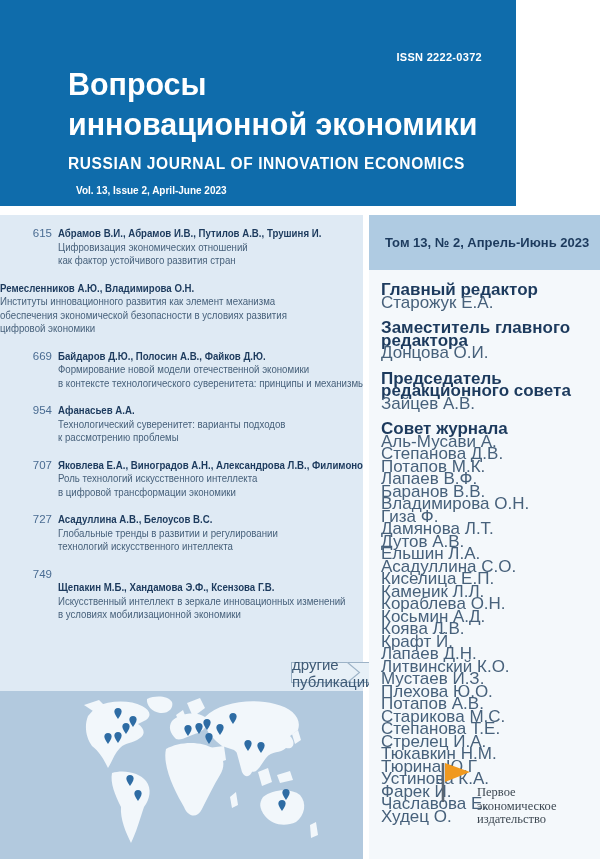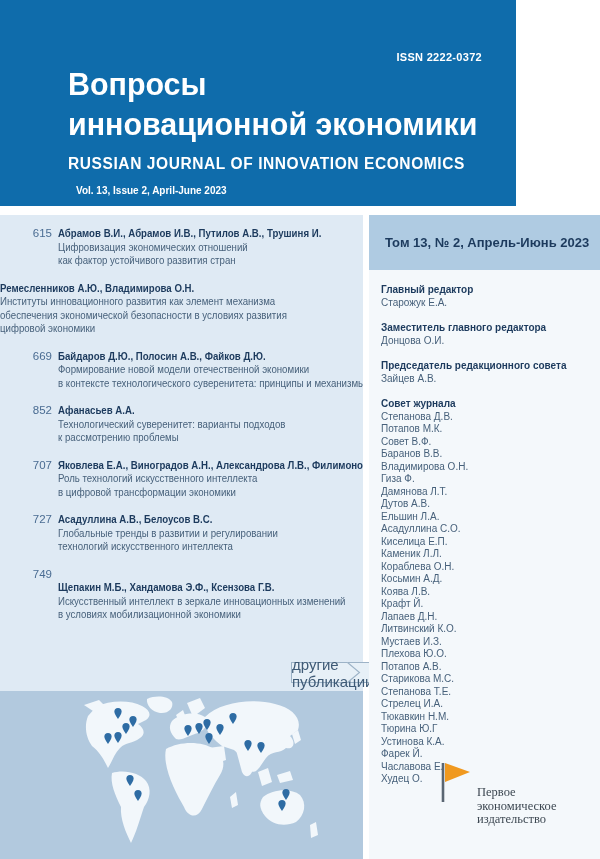--- a/index.html
+++ b/index.html
@@ -34,21 +34,21 @@
 
   
   .map-band{position:absolute;left:0;top:691px;width:363px;height:168px;background:#B2C9DE;}
   .map-band svg{display:block;}
   .continent{fill:#F2F7FB;}
 
   
   .sidebar{position:absolute;left:369px;top:215px;width:231px;height:644px;background:#F4F8FB;}
   .issue-box{height:55px;background:#AFCBE2;display:flex;align-items:center;padding-left:16px;
              box-sizing:border-box;font-size:13px;font-weight:bold;color:#1C3A5D;}
-  .sidebar-content{padding:14px 8px 0 12px;font-size:10px;line-height:12.5px;color:#47617B;}
+  .sidebar-content{padding:14px 8px 0 12px;font-size:17px;line-height:12.5px;color:#47617B;}
   .side-section{margin-bottom:13px;}
   .side-role{font-weight:bold;color:#1C3A5D;max-width:200px;}
   .council-title{font-weight:bold;color:#1C3A5D;}
   .council-member{color:#47617B;}
 
   
   .publisher{position:absolute;left:440px;top:760px;display:flex;align-items:flex-start;}
   .publisher-name{margin-left:5px;margin-top:26px;font-family:"Liberation Serif",serif;
                   font-size:12.5px;line-height:13.5px;color:#3D4852;}
 </style>
@@ -87,21 +87,21 @@
         </div>
         <div class="toc-entry">
           <div class="toc-page">669</div>
           <div class="toc-text">
             <div class="toc-authors">Байдаров Д.Ю., Полосин А.В., Файков Д.Ю.</div>
             <div class="toc-title-line">Формирование новой модели отечественной экономики</div>
             <div class="toc-title-line">в контексте технологического суверенитета: принципы и механизмы</div>
           </div>
         </div>
         <div class="toc-entry">
-          <div class="toc-page">852</div>
+          <div class="toc-page">954</div>
           <div class="toc-text">
             <div class="toc-authors">Афанасьев А.А.</div>
             <div class="toc-title-line">Технологический суверенитет:  варианты подходов</div>
             <div class="toc-title-line">к рассмотрению проблемы</div>
           </div>
         </div>
         <div class="toc-entry">
           <div class="toc-page">707</div>
           <div class="toc-text">
             <div class="toc-authors">Яковлева Е.А., Виноградов А.Н., Александрова Л.В., Филимонов А.П.</div>
@@ -192,23 +192,24 @@
         <div class="side-role">Заместитель главного редактора</div>
         <div>Донцова О.И.</div>
       </div>
       <div class="side-section">
         <div class="side-role">Председатель редакционного совета</div>
         <div>Зайцев А.В.</div>
       </div>
       <div>
         <div class="council-title">Совет журнала</div>
         <div id="council-list">
+            <div class="council-member">Аль-Мусави А.</div>
             <div class="council-member">Степанова Д.В.</div>
             <div class="council-member">Потапов М.К.</div>
-            <div class="council-member">Совет В.Ф.</div>
+            <div class="council-member">Лапаев В.Ф.</div>
             <div class="council-member">Баранов В.В.</div>
             <div class="council-member">Владимирова О.Н.</div>
             <div class="council-member">Гиза Ф.</div>
             <div class="council-member">Дамянова Л.Т.</div>
             <div class="council-member">Дутов А.В.</div>
             <div class="council-member">Ельшин Л.А.</div>
             <div class="council-member">Асадуллина С.О.</div>
             <div class="council-member">Киселица Е.П.</div>
             <div class="council-member">Каменик Л.Л.</div>
             <div class="council-member">Кораблева О.Н.</div>

